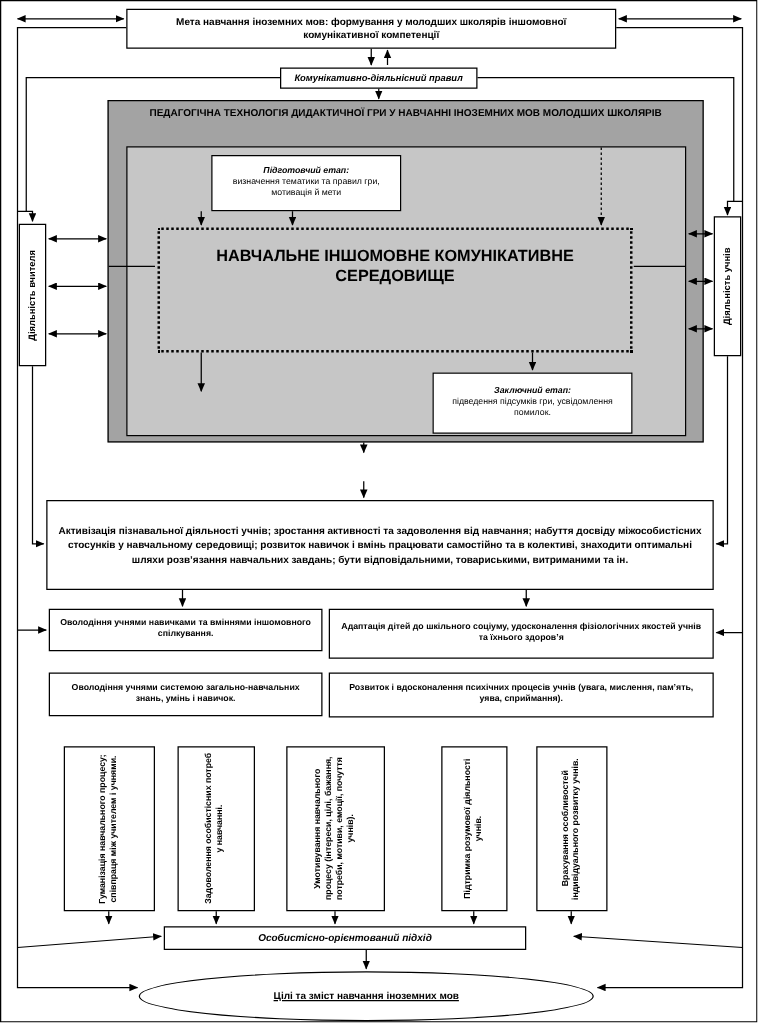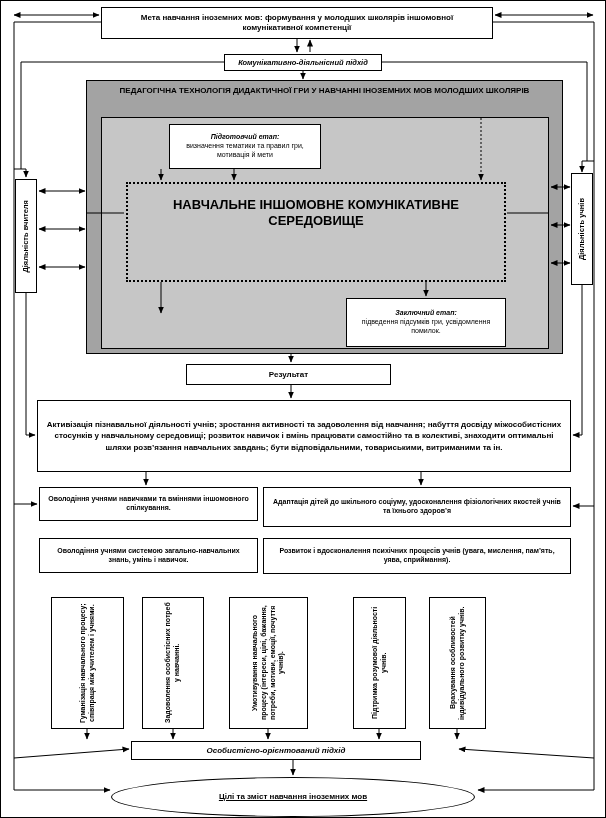--- a/index.html
+++ b/index.html
@@ -46,21 +46,21 @@
 </head>
 <body>
 
 <div class="canvas">
 
   <div class="box goal">
     <span>Мета навчання іноземних мов: формування у молодших школярів іншомовної комунікативної компетенції</span>
   </div>
 
   <div class="box comm">
-    <span>Комунікативно-діяльнісний підхід</span>
+    <span>Комунікативно-діяльнісний правил</span>
   </div>
 
   <div class="box tech">
     <span>ПЕДАГОГІЧНА ТЕХНОЛОГІЯ ДИДАКТИЧНОЇ ГРИ У НАВЧАННІ ІНОЗЕМНИХ МОВ МОЛОДШИХ ШКОЛЯРІВ</span>
   </div>
 
   <div class="box tech-inner"></div>
 
   <div class="box prep">
     <span class="stage-title">Підготовчий етап:</span>
@@ -77,23 +77,20 @@
   </div>
 
   <div class="box vbar teacher">
     <span class="vtext">Діяльність вчителя</span>
   </div>
 
   <div class="box vbar student">
     <span class="vtext">Діяльність учнів</span>
   </div>
 
-  <div class="box result-label">
-    <span>Результат</span>
-  </div>
 
   <div class="box result-text">
     <span>Активізація пізнавальної діяльності учнів; зростання активності та задоволення від навчання; набуття досвіду міжособистісних стосунків у навчальному середовищі; розвиток навичок і вмінь працювати самостійно та в колективі, знаходити оптимальні шляхи розв’язання навчальних завдань; бути відповідальними, товариськими, витриманими та ін.</span>
   </div>
 
   <div class="box outcome o1">
     <span>Оволодіння учнями навичками та вміннями іншомовного спілкування.</span>
   </div>
   <div class="box outcome o2">
     <span>Адаптація дітей до шкільного соціуму, удосконалення фізіологічних якостей учнів та їхнього здоров’я</span>

